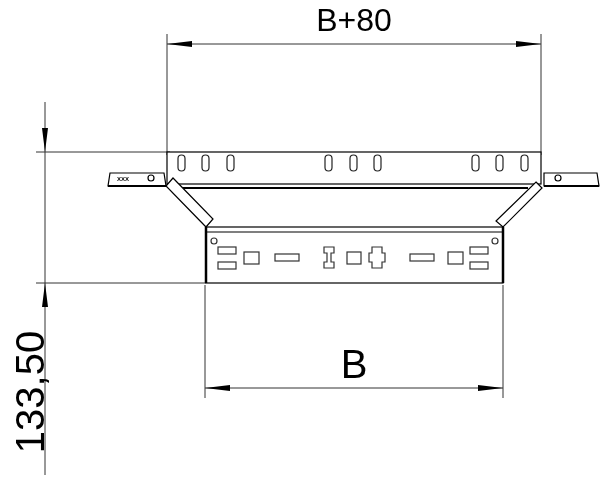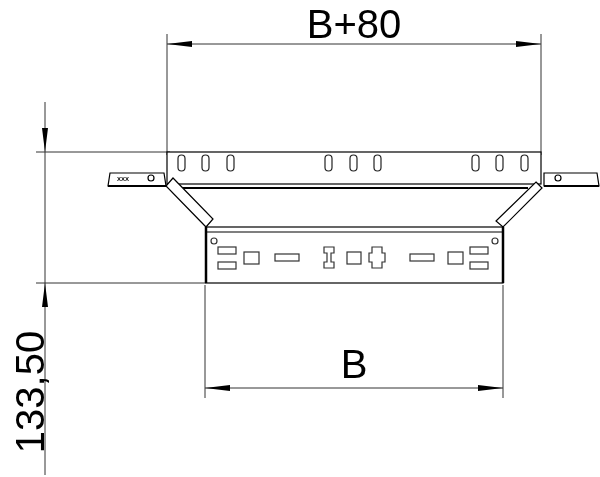--- a/index.html
+++ b/index.html
@@ -1,20 +1,20 @@
 <!DOCTYPE html>
 <html><head>
   <meta charset="utf-8">
   <style>
     html, body { margin: 0; padding: 0; background: #ffffff; }
     body { width: 600px; height: 477px; overflow: hidden; position: relative; }
     #drawing { position: absolute; left: 0; top: 0; width: 600px; height: 477px; }
     .dim-text { font-family: "Liberation Sans", sans-serif; fill: #000; }
     .dim-label { position: absolute; font-family: "Liberation Sans", sans-serif; color: #000; white-space: nowrap; line-height: 1; }
-    #lbl-top { left: 0; width: 100%; top: 4px; text-align: center; font-size: 40px; }
+    #lbl-top { left: 0; width: 100%; top: 4px; text-align: center; font-size: 32px; }
     #lbl-bottom { left: 205px; width: 298px; top: 344px; text-align: center; font-size: 40px; }
     #lbl-left { left: -40px; top: 372px; width: 140px; text-align: center; font-size: 40px; transform: rotate(-90deg); transform-origin: 50% 50%; }
   </style>
 </head>
 <body>
 
 <svg id="drawing" viewBox="0 0 600 477" xmlns="http://www.w3.org/2000/svg">
 
   <g stroke="#333" stroke-width="1" fill="none">
     <line x1="167" y1="34" x2="167" y2="155"></line>

